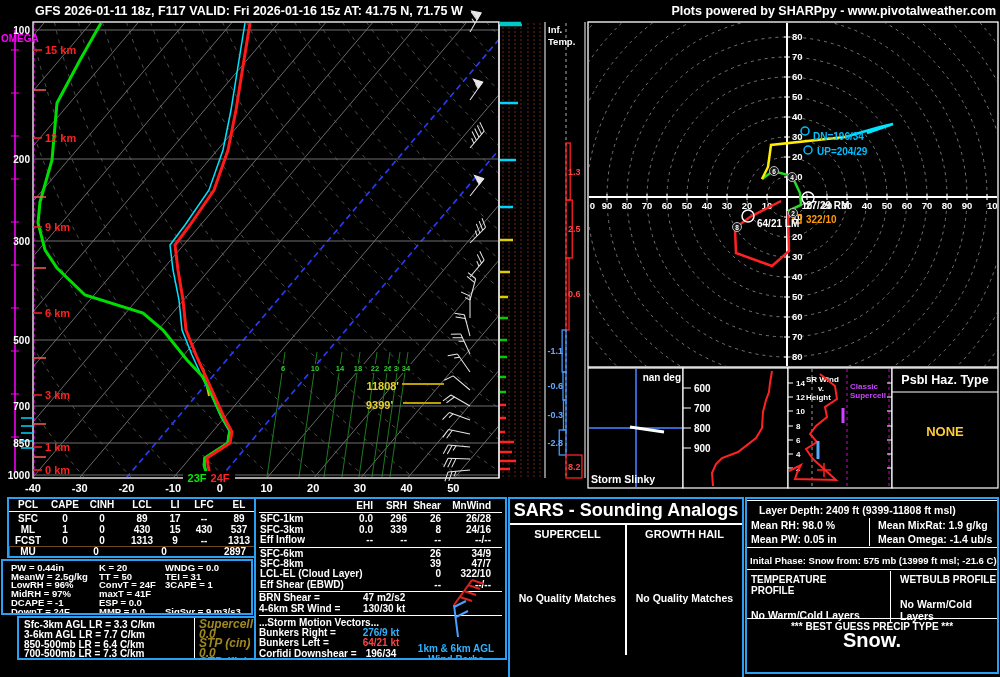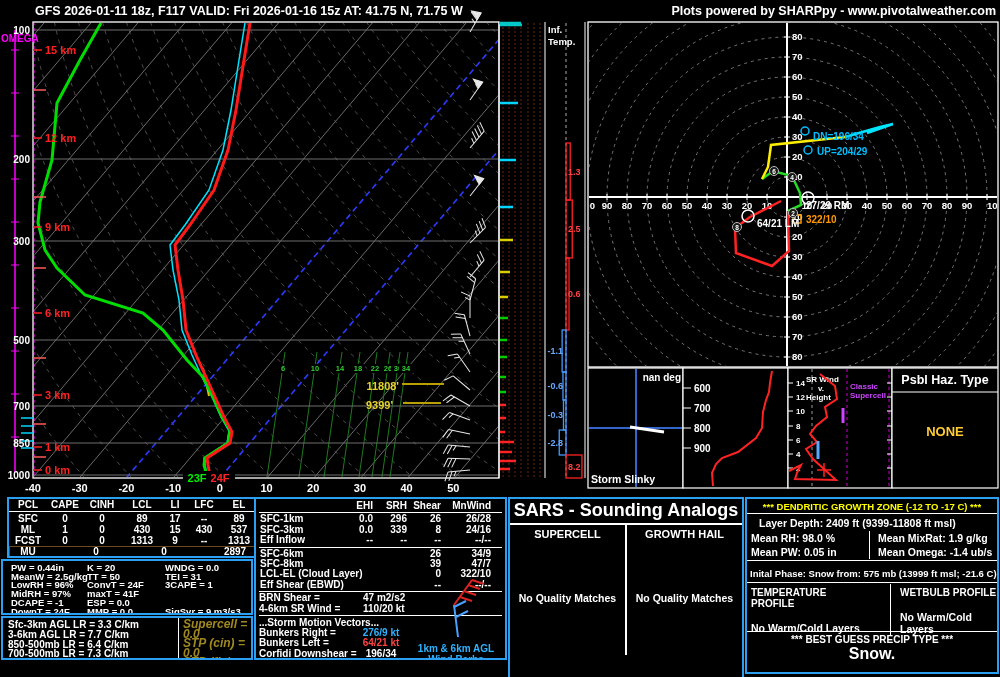--- a/index.html
+++ b/index.html
@@ -10,21 +10,21 @@
   .panel{position:absolute;border:2px solid #2b9ff2;background:#000;color:#fff;
          font-weight:bold;box-sizing:border-box;font-size:10px;overflow:hidden;}
   .hline{border-top:1px solid #fff;margin:1px 0;}
   
   .prow{display:grid;grid-template-columns:38px 36px 38px 42px 24px 34px 36px;
         line-height:11px;text-align:center;}
   .prow.sel{outline:1px solid #6e4a1e;outline-offset:-1px;gap:31px;}
   
   .tcol{position:absolute;top:3px;line-height:8.7px;font-size:9.5px;white-space:nowrap;}
   
-  #p-lapse{display:flex;}
+  #p-lapse{display:flex;margin-left:16px;}
   .lapse-left{width:170px;padding:2px 0 0 5px;line-height:9.8px;}
   .lapse-right{flex:1;border-left:1px solid #fff;padding:2px 0 3px 4px;line-height:9.6px;
                color:#a08820;font-size:12px;font-style:italic;}
   
   #kine-body{padding:2px 3px;position:relative;height:100%;box-sizing:border-box;}
   .krow{display:grid;grid-template-columns:88px 28px 34px 34px 50px 44px;line-height:10.4px;}
   .krow span{text-align:right;padding-right:2px;white-space:nowrap;}
   .krow span:first-child{text-align:left;padding-left:1px;}
   .kpair{display:grid;grid-template-columns:104px 1fr;line-height:10.4px;}
   .ksmv{display:grid;grid-template-columns:102px 40px;line-height:10.4px;}
@@ -46,21 +46,21 @@
   .w-phase{font-size:9.5px;padding:6px 0 2px 3px;white-space:nowrap;}
   .w-grid{display:grid;grid-template-columns:122px 1fr;}
   .w-grid > div{font-size:10.5px;padding:1px 0 1px 4px;white-space:nowrap;}
   .w-grid > div:nth-child(even){border-left:1px solid #fff;padding-left:8px;}
   .w-prof{display:grid;grid-template-columns:122px 1fr;height:46px;gap:21px;}
   .w-prof .col{padding:3px 0 0 4px;}
   .w-prof .col2{border-left:1px solid #fff;padding-left:9px;}
   .w-prof .ph{font-size:10px;}
   .w-prof .pm{margin-top:13px;font-size:10.5px;}
   .w-precip-h{text-align:center;font-size:10px;margin-top:2px;}
-  .w-precip-v{text-align:center;font-size:16px;line-height:17px;}
+  .w-precip-v{text-align:center;font-size:20px;line-height:17px;}
 </style>
 </head>
 <body>
 
 <svg id="gfx" width="1000" height="497">
     <rect x="0" y="0" width="1000" height="497" fill="#000"></rect>
     <defs>
       <clipPath id="skclip">
         <rect x="34" y="23" width="464" height="454"></rect>
       </clipPath>
@@ -605,21 +605,21 @@
 
 <div class="panel" id="p-thermo" style="left:1px;top:559px;width:252px;height:56px;position:absolute;">
   <div class="tcol" style="left:8px;" id="tcol1">
       <div>PW = 0.44in</div>
       <div>MeanW = 2.5g/kg</div>
       <div>LowRH = 96%</div>
       <div>MidRH = 97%</div>
       <div>DCAPE = -1</div>
       <div>DownT = 24F</div>
     </div>
-  <div class="tcol" style="left:84px;" id="tcol2">
+  <div class="tcol" style="left:96px;" id="tcol2">
       <div>K = 20</div>
       <div>TT = 50</div>
       <div>ConvT = 24F</div>
       <div>maxT = 41F</div>
       <div>ESP = 0.0</div>
       <div>MMP = 0.0</div>
     </div>
   <div class="tcol" style="left:162px;" id="tcol3">
       <div>WNDG = 0.0</div>
       <div>TEI = 31</div>
@@ -723,21 +723,21 @@
         <span>--/--</span>
         <span>--/--</span>
       </div>
       <div class="hline"></div>
       <div class="kpair">
         <span>BRN Shear =</span>
         <span>47 m2/s2</span>
       </div>
       <div class="kpair">
         <span>4-6km SR Wind =</span>
-        <span>110/20 kt</span>
+        <span>130/30 kt</span>
       </div>
       <div class="hline"></div>
       <div class="ksmv-title">...Storm Motion Vectors...</div>
       <div class="ksmv">
         <span>Bunkers Right =</span>
         <span style="color: rgb(47, 179, 255);">276/9 kt</span>
       </div>
       <div class="ksmv">
         <span>Bunkers Left =</span>
         <span style="color: rgb(255, 68, 68);">64/21 kt</span>
@@ -757,21 +757,20 @@
       <div class="sars-msg">No Quality Matches</div>
     </div>
     <div class="sars-col">
       <div>GROWTH HAIL</div>
       <div class="sars-msg">No Quality Matches</div>
     </div>
   </div>
 </div>
 
 <div class="panel" id="p-winter" style="left:745px;top:497px;width:254px;height:177px;">
-  <div class="w-title">*** DENDRITIC GROWTH ZONE (-12 TO -17 C) ***</div>
   <div class="hline"></div>
   <div class="w-line">Layer Depth: 2409 ft (9399-11808 ft msl)</div>
   <div class="w-grid">
     <div>Mean RH: 98.0 %</div>
     <div>Mean MixRat: 1.9 g/kg</div>
     <div>Mean PW: 0.05 in</div>
     <div>Mean Omega: -1.4 ub/s</div>
   </div>
   <div class="hline"></div>
   <div class="w-phase">Inital Phase: Snow from: 575 mb (13999 ft msl; -21.6 C)</div>

